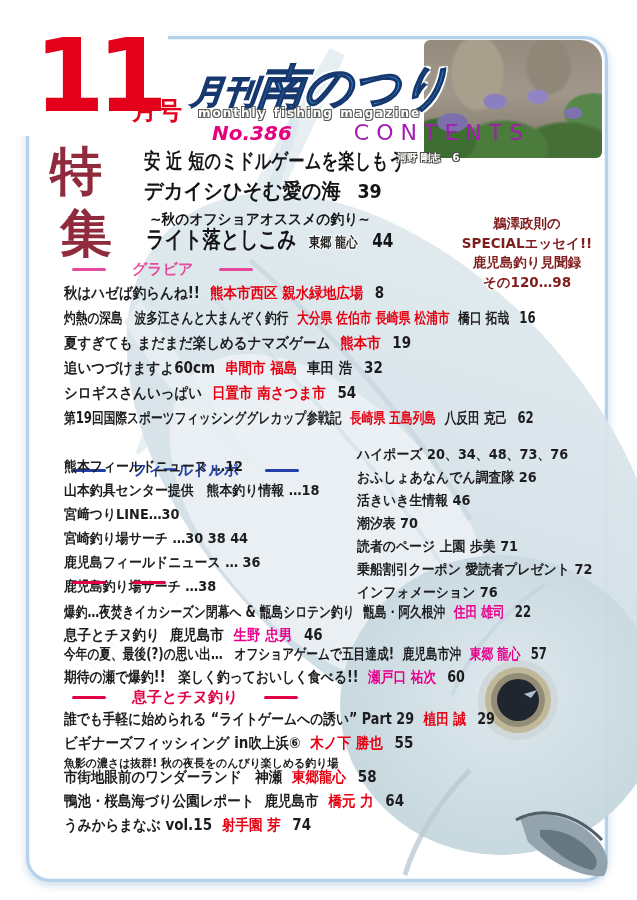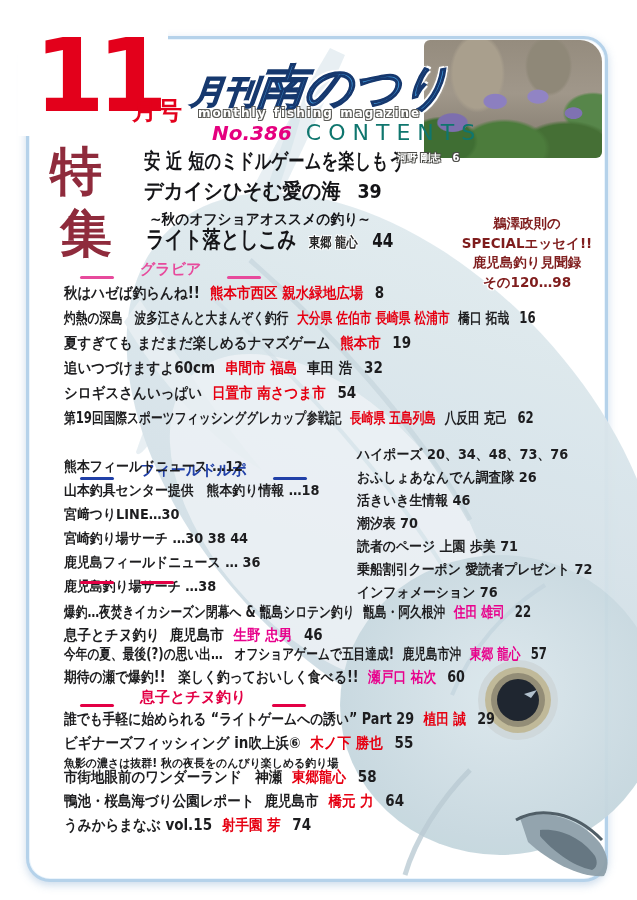--- a/index.html
+++ b/index.html
@@ -17,21 +17,21 @@
   #logo{position:absolute;left:192px;top:56px;z-index:3;white-space:nowrap;
         font-style:italic;font-weight:800;color:#3f97da;transform:skewX(-6deg);
         -webkit-text-stroke:1.3px #16386e;
         text-shadow:-2px -2px 0 #fff,2px -2px 0 #fff,-2px 2px 0 #fff,2px 2px 0 #fff,0 0 4px #fff;}
   #logo .pre{font-size:33px;} #logo .main{font-size:47px;}
   #logo-sub{position:absolute;left:198px;top:106px;z-index:3;font-size:12px;font-weight:800;
             letter-spacing:2px;color:#fff;
             text-shadow:-1px -1px 0 #5a5a56,1px -1px 0 #5a5a56,-1px 1px 0 #5a5a56,1px 1px 0 #5a5a56;}
   #no-contents{position:absolute;left:212px;top:120px;z-index:3;white-space:nowrap;}
   #no-contents .no{font-size:20px;font-weight:800;font-style:italic;color:#e5007f;margin-right:14px;}
-  #no-contents .ct{font-size:22px;font-weight:500;color:#0f766e;letter-spacing:7px;}
+  #no-contents .ct{font-size:22px;font-weight:500;color:#a21caf;letter-spacing:7px;margin-left:48px;}
   
   #photo{position:absolute;left:424px;top:40px;width:178px;height:118px;z-index:2;
     border-radius:6px 22px 6px 6px;
     background:
       radial-gradient(26px 16px at 16% 70%, #7d6fae 0 55%, transparent 62%),
       radial-gradient(20px 13px at 40% 52%, #8c7fc0 0 55%, transparent 62%),
       radial-gradient(18px 12px at 64% 48%, #9184c4 0 55%, transparent 62%),
       radial-gradient(15px 10px at 84% 62%, #7f72b2 0 55%, transparent 62%),
       radial-gradient(55px 38px at 10% 86%, #3f6e33 0 58%, transparent 66%),
       radial-gradient(70px 45px at 45% 92%, #4c7c3c 0 58%, transparent 66%),
@@ -57,21 +57,21 @@
      text-shadow:-1px -1px 0 #4a4a46,1px -1px 0 #4a4a46,-1px 1px 0 #4a4a46,1px 1px 0 #4a4a46;}
   #feat1-auth .pg{margin-left:12px;}
   #feat2{left:144px;top:177px;font-size:21px;transform:scaleX(.92);}
   #feat2 .pg{font-size:19px;margin-left:18px;}
   #feat3-sub{left:150px;top:210px;font-size:14.5px;transform:scaleX(.95);}
   #feat3{left:146px;top:224px;font-size:23px;transform:scaleX(.8);}
   #feat3 .auth{font-size:14px;margin-left:16px;color:#232323;
      text-shadow:-1px -1px 0 #fff,1px -1px 0 #fff,-1px 1px 0 #fff,1px 1px 0 #fff;}
   #feat3 .pg{font-size:19px;margin-left:18px;}
   
-  .sec{position:absolute;left:80px;z-index:3;display:flex;align-items:flex-end;gap:26px;
+  .sec{position:absolute;left:72px;z-index:3;display:flex;align-items:center;gap:26px;
        font-size:15px;font-weight:800;white-space:nowrap;}
   .sec .dash{width:34px;height:3px;border-radius:2px;}
   .sec.g{color:#e74a9c;} .sec.g .dash{background:#e74a9c;}
   .sec.b{color:#2140a8;} .sec.b .dash{background:#2140a8;}
   .sec.r{color:#e30045;} .sec.r .dash{background:#e30045;}
   
   .trow{position:absolute;z-index:3;white-space:nowrap;font-weight:800;font-size:15px;color:#1d1d1f;
         transform:scaleX(.9);transform-origin:0 0;}
   .trow .loc{color:#e60012;margin-left:11px;}
   .trow .auth{margin-left:11px;}

